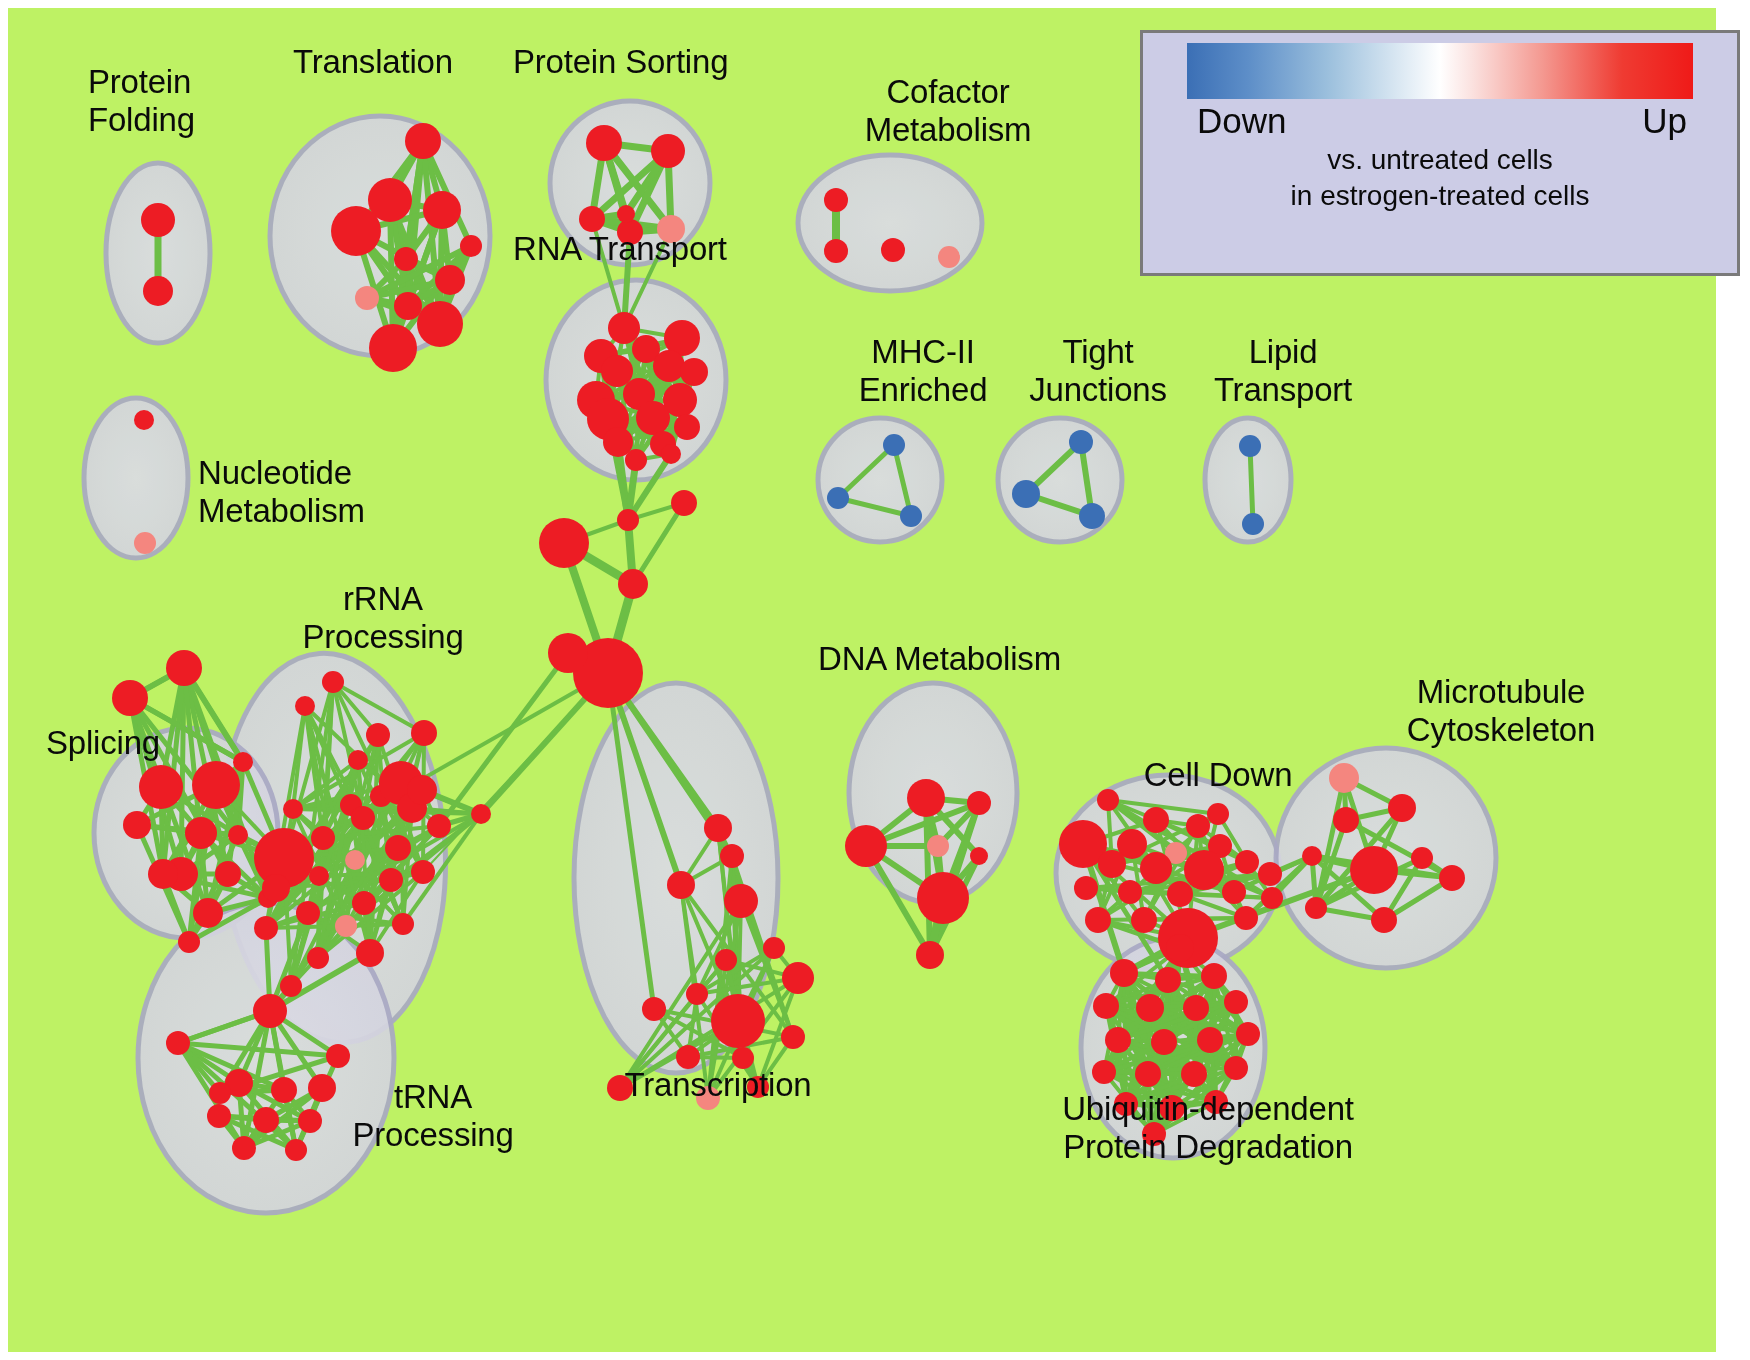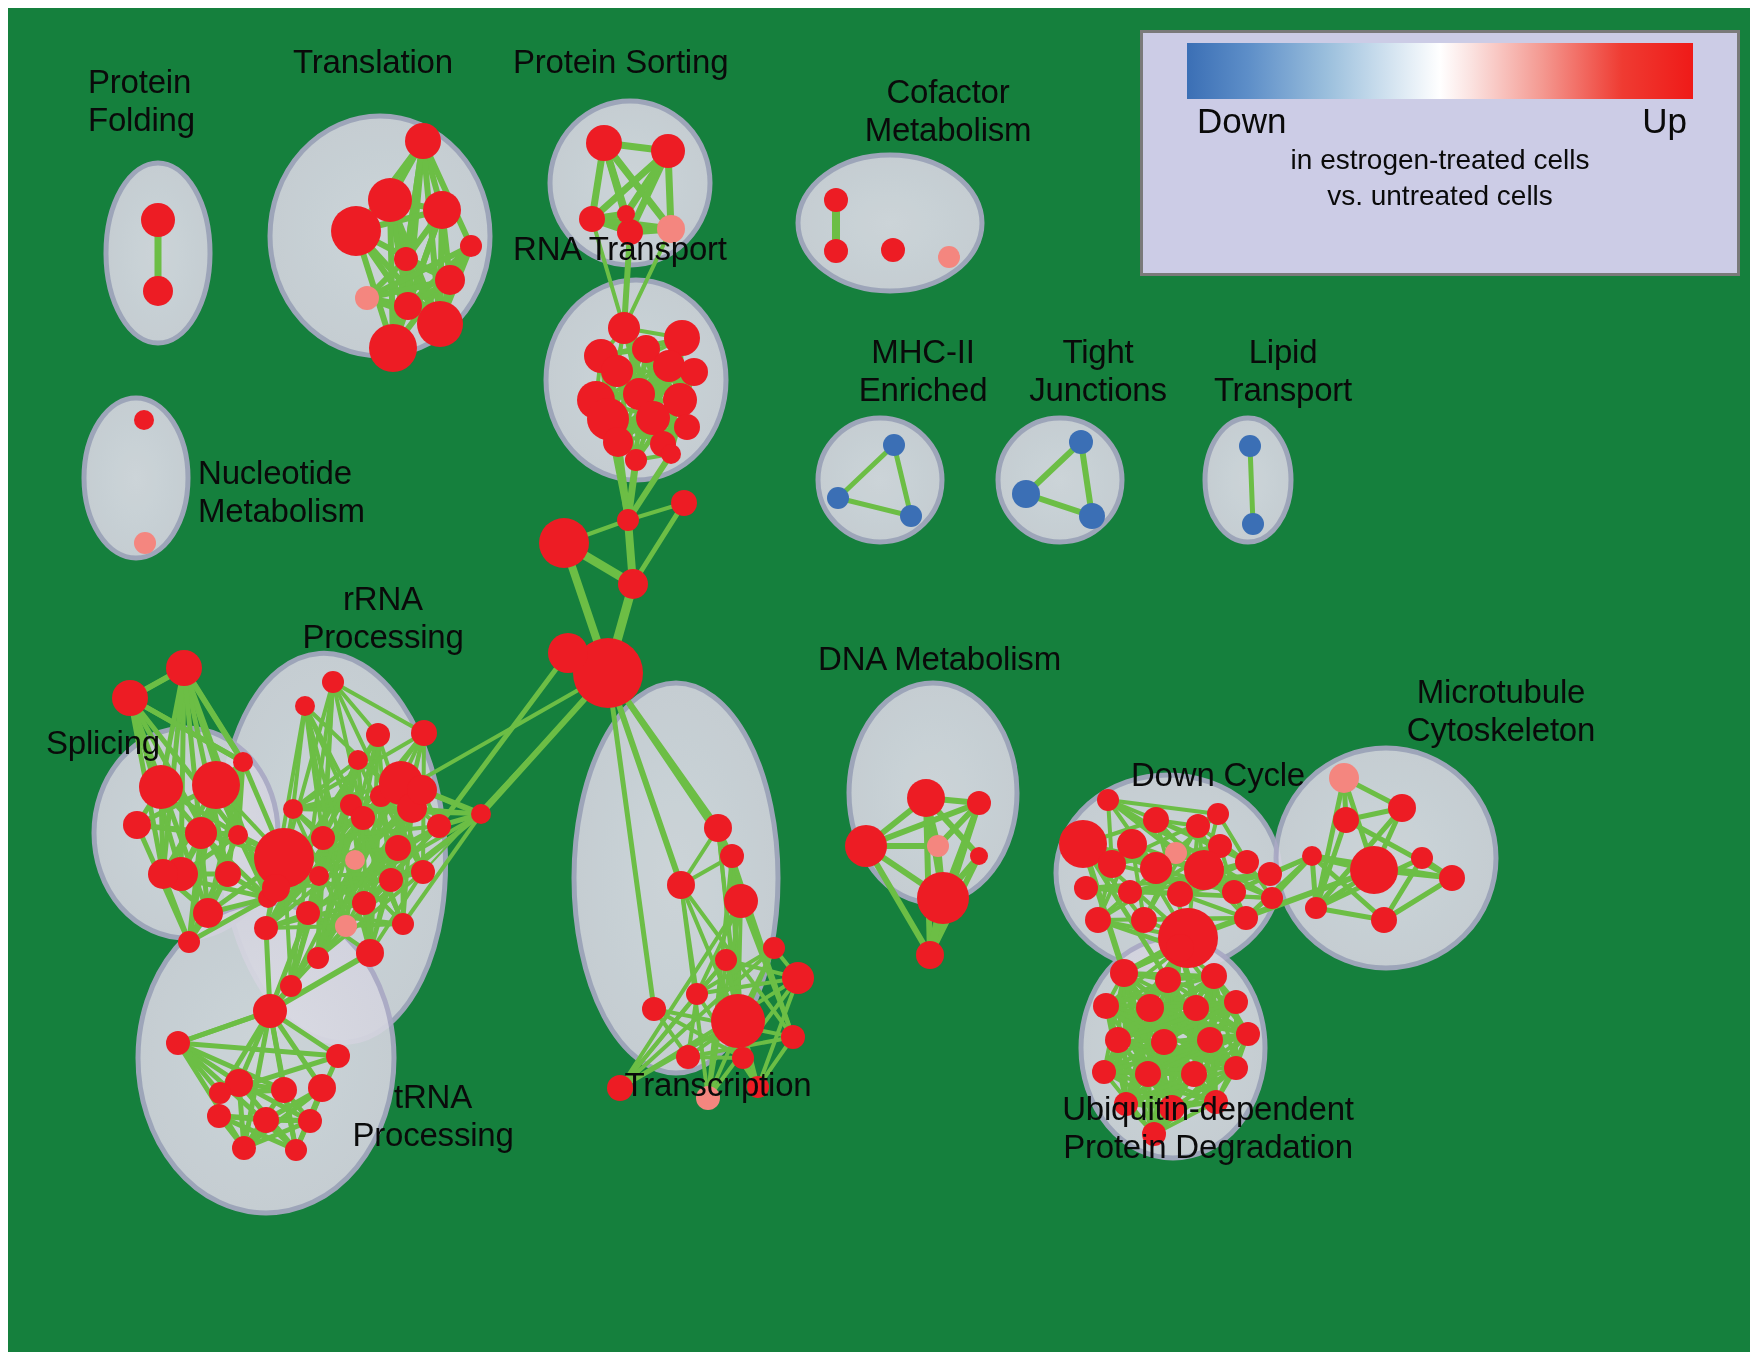--- a/index.html
+++ b/index.html
@@ -1,18 +1,18 @@
 <!DOCTYPE html>
 <html><head>
 <meta charset="utf-8">
 <style>
   html,body{margin:0;padding:0;background:#ffffff;}
   body{font-family:"Liberation Sans",sans-serif;}
   #stage{position:relative;width:1750px;height:1360px;background:#ffffff;overflow:hidden;}
-  #canvasWrap{position:absolute;left:8px;top:8px;width:1708px;height:1344px;background:#15803d;padding-left:34px;}
+  #canvasWrap{position:absolute;left:8px;top:8px;width:1708px;height:1344px;background:#bef264;}
   svg#net{position:absolute;left:0;top:0;width:1734px;height:1344px;display:block;}
   .lbl{position:absolute;color:#0a0a0a;font-size:33px;line-height:38px;font-family:"Liberation Sans",sans-serif;white-space:pre;letter-spacing:-0.2px;}
   .lbl.c{text-align:center;}
   #legend{position:absolute;box-sizing:border-box;border:3px solid #7a7a7a;background:#ccccE6;}
   #legend .ttl{font-size:32px;text-align:center;color:#0a0a0a;margin-top:10px;}
   #legend .bar{height:56px;margin:10px 44px 0 44px;background:linear-gradient(to right,#3b6fb5 0%,#5d8ec8 12%,#9cc0dd 28%,#e4eef6 44%,#ffffff 50%,#fbe3e1 56%,#f49a92 70%,#ef3b32 86%,#ef1a18 100%);}
   #legend .ends{display:flex;justify-content:space-between;padding:2px 50px 0 54px;font-size:35px;color:#0a0a0a;}
   #legend .sub{font-size:28px;text-align:center;color:#0a0a0a;line-height:34px;margin-top:2px;}
 </style>
 </head>
@@ -963,32 +963,32 @@
         <div class="lbl c" style="left: 1165px; top: 325px; width: 220px;">Lipid
 Transport</div>
         <div class="lbl" style="left: 190px; top: 446px; width: 300px;">Nucleotide
 Metabolism</div>
         <div class="lbl c" style="left: 250px; top: 572px; width: 250px;">rRNA
 Processing</div>
         <div class="lbl" style="left: 38px; top: 716px; width: 200px;">Splicing</div>
         <div class="lbl" style="left: 810px; top: 632px; width: 320px;">DNA Metabolism</div>
         <div class="lbl c" style="left: 1328px; top: 665px; width: 330px;">Microtubule
 Cytoskeleton</div>
-        <div class="lbl c" style="left: 1095px; top: 748px; width: 230px;">Down Cycle</div>
+        <div class="lbl c" style="left: 1095px; top: 748px; width: 230px;">Cell Down</div>
         <div class="lbl c" style="left: 565px; top: 1058px; width: 290px;">Transcription</div>
         <div class="lbl c" style="left: 300px; top: 1070px; width: 250px;">tRNA
 Processing</div>
         <div class="lbl c" style="left: 985px; top: 1082px; width: 430px;">Ubiquitin-dependent
 Protein Degradation</div>
       </div>
 
     <div id="legend" style="left: 1132px; top: 22px; width: 600px; height: 246px;">
       <div class="bar"></div>
       <div class="ends">
         <span>Down</span>
         <span>Up</span>
       </div>
+      <div class="sub">vs. untreated cells</div>
       <div class="sub">in estrogen-treated cells</div>
-      <div class="sub">vs. untreated cells</div>
     </div>
 
   </div>
 </div>
 
 </body></html>

